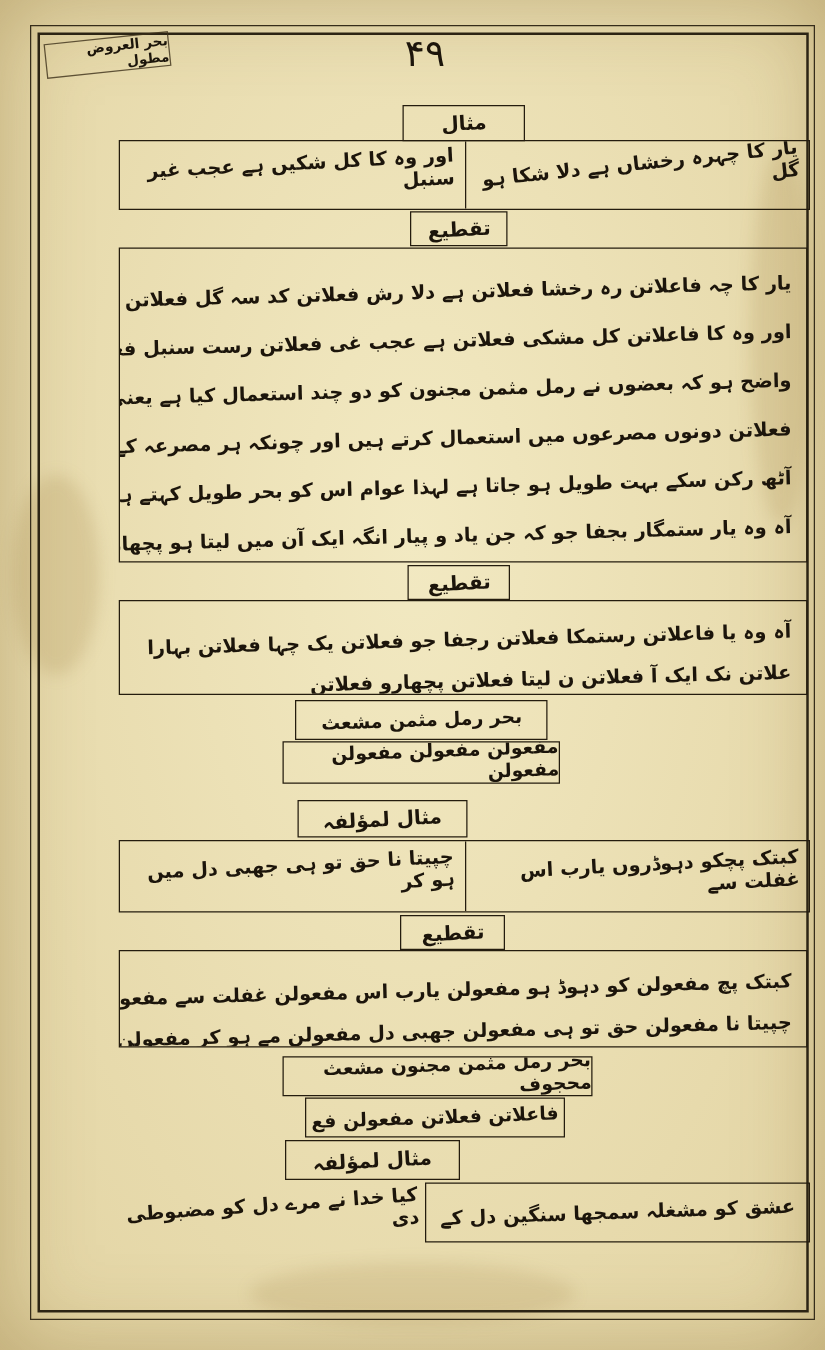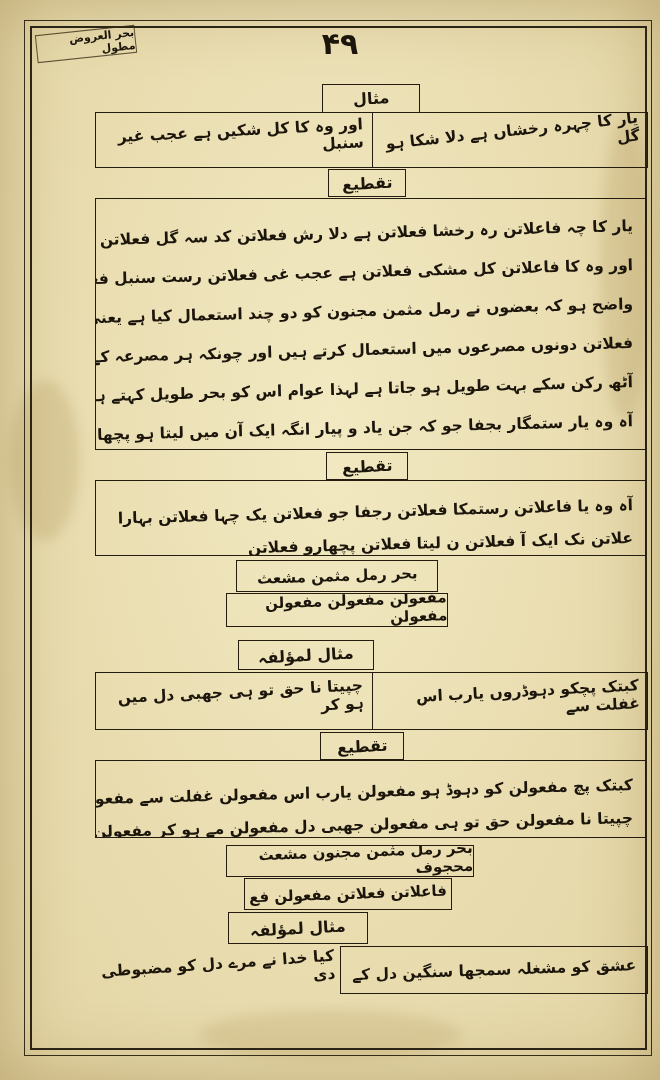--- a/index.html
+++ b/index.html
@@ -58,21 +58,21 @@
     left: 36px; top: 30px; width: 98px; height: 26px;
     border: 1px solid rgba(60,48,25,0.8);
     display: flex; align-items: center; justify-content: center;
     font-size: 11px; font-weight: 700;
     transform: rotate(-6deg);
   }
   .page-number {
     position: absolute;
     left: 290px; top: 26px; width: 100px;
     text-align: center;
-    font-size: 30px; font-weight: 700;
+    font-size: 30px; font-weight: 400;
   }
 
   .label-box { font-size: 16px; }
   .label-box .slant { transform: rotate(-3deg); }
 
   .verse-row { padding: 0; }
   .verse-cell {
     flex: 1 1 50%;
     height: 100%;
     display: flex; align-items: center; justify-content: center;

